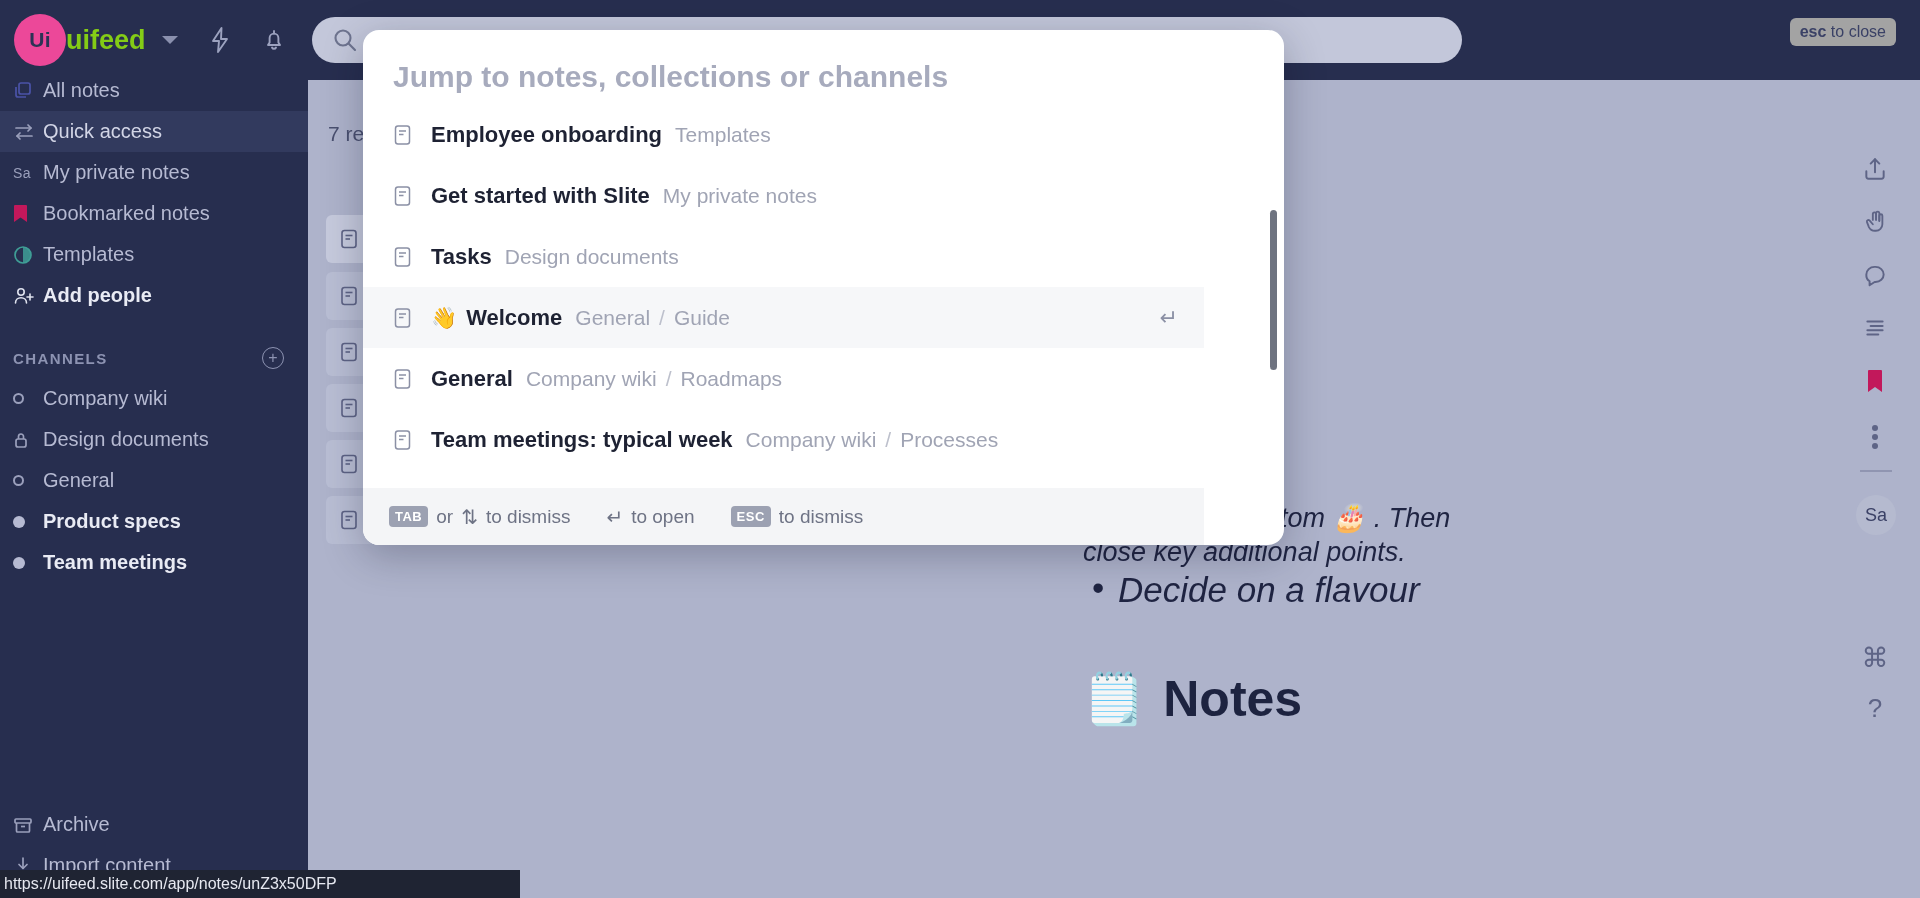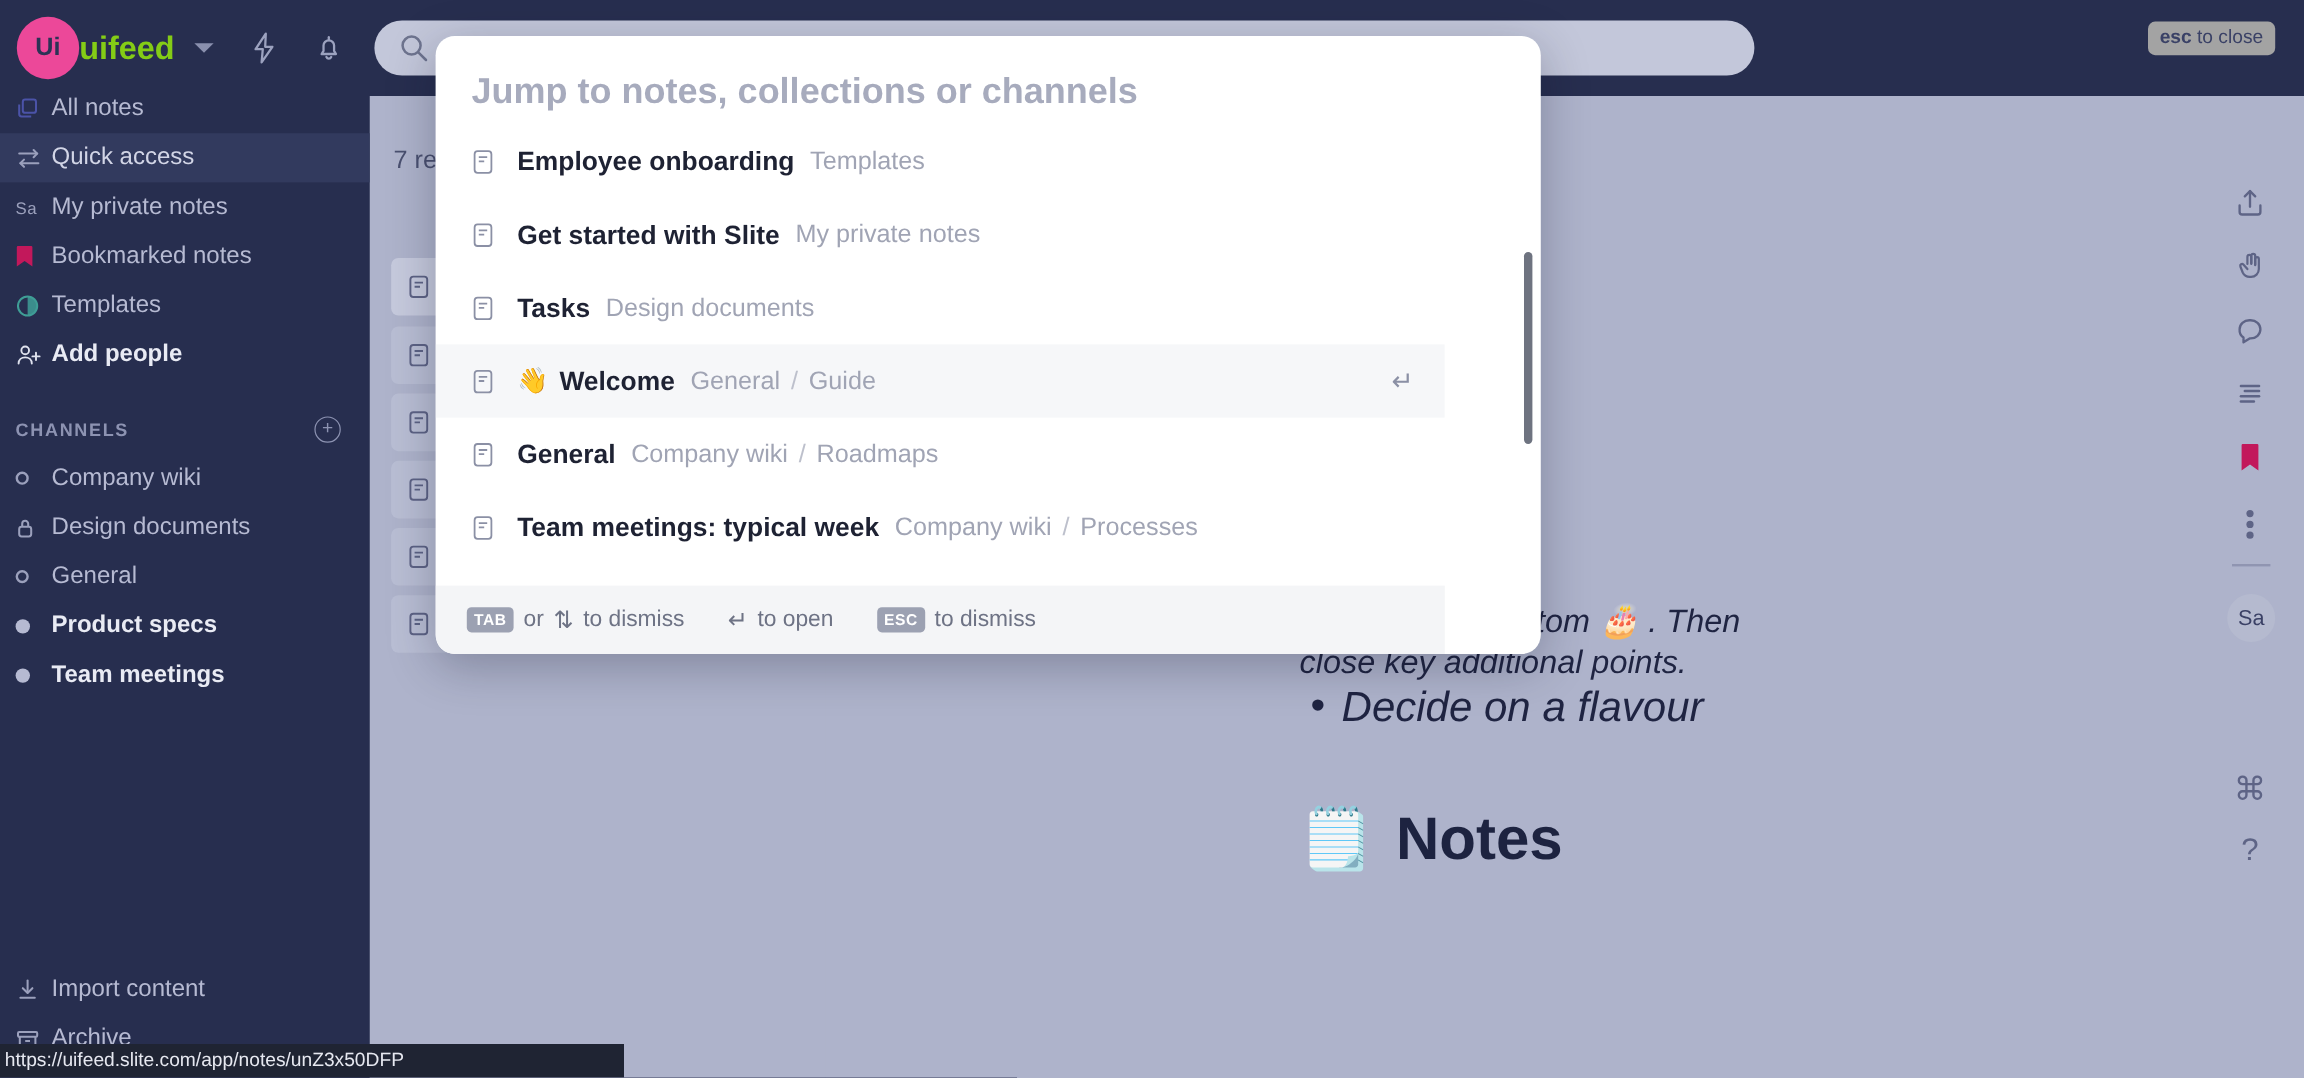--- a/index.html
+++ b/index.html
@@ -411,37 +411,37 @@
     <div class="side-row strong">
       <span class="ico">
           <span class="dot-full"></span>
         </span>
       <span class="lbl">Team meetings</span>
     </div>
 
     <div class="bottom-area">
       <div class="side-row">
         <span class="ico">
+          <svg width="20" height="18" viewBox="0 0 20 18" fill="none" stroke="currentColor" stroke-width="1.7">
+              <rect x="2" y="3" width="16" height="4" rx="1"></rect>
+              <path d="M3.5 7v8a1 1 0 0 0 1 1h11a1 1 0 0 0 1-1V7"></path>
+              <line x1="8" y1="10.5" x2="12" y2="10.5"></line>
+            </svg>
+        </span>
+        <span class="lbl">Archive</span>
+      </div>
+      <div class="side-row">
+        <span class="ico">
           <svg width="20" height="20" viewBox="0 0 20 20" fill="none" stroke="currentColor" stroke-width="1.7" stroke-linecap="round" stroke-linejoin="round">
               <line x1="10" y1="2" x2="10" y2="12"></line>
               <polyline points="6 8.5 10 12.5 14 8.5"></polyline>
               <line x1="4" y1="16.5" x2="16" y2="16.5"></line>
             </svg>
         </span>
         <span class="lbl">Import content</span>
-      </div>
-      <div class="side-row">
-        <span class="ico">
-          <svg width="20" height="18" viewBox="0 0 20 18" fill="none" stroke="currentColor" stroke-width="1.7">
-              <rect x="2" y="3" width="16" height="4" rx="1"></rect>
-              <path d="M3.5 7v8a1 1 0 0 0 1 1h11a1 1 0 0 0 1-1V7"></path>
-              <line x1="8" y1="10.5" x2="12" y2="10.5"></line>
-            </svg>
-        </span>
-        <span class="lbl">Archive</span>
       </div>
     </div>
   </div>
 
   <div class="topbar">
     <div class="avatar">Ui</div>
     <div class="ws-name">uifeed</div>
     <div class="caret"></div>
     <div class="topicon">
       <svg width="24" height="28" viewBox="0 0 24 28" fill="none" stroke="currentColor" stroke-width="1.9" stroke-linejoin="round">

